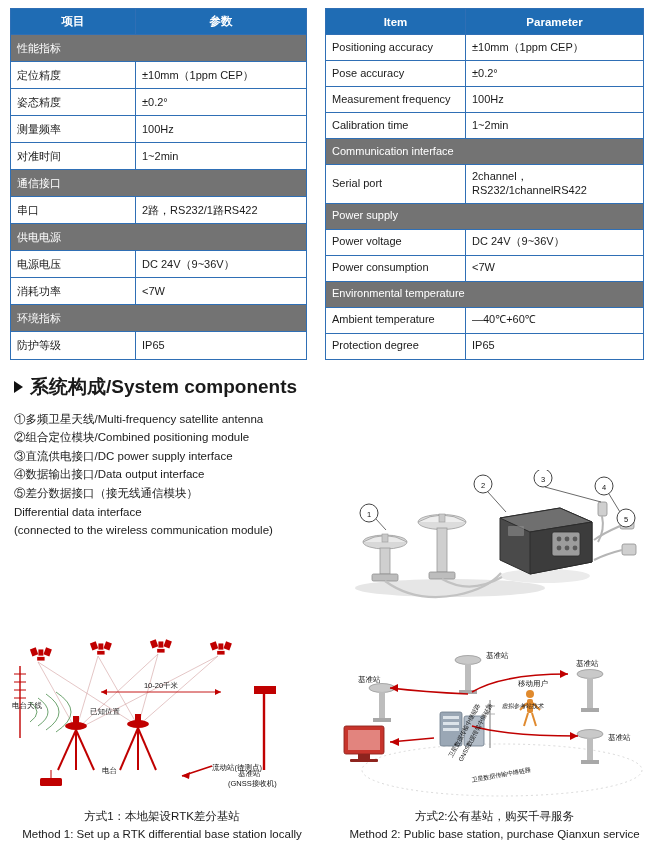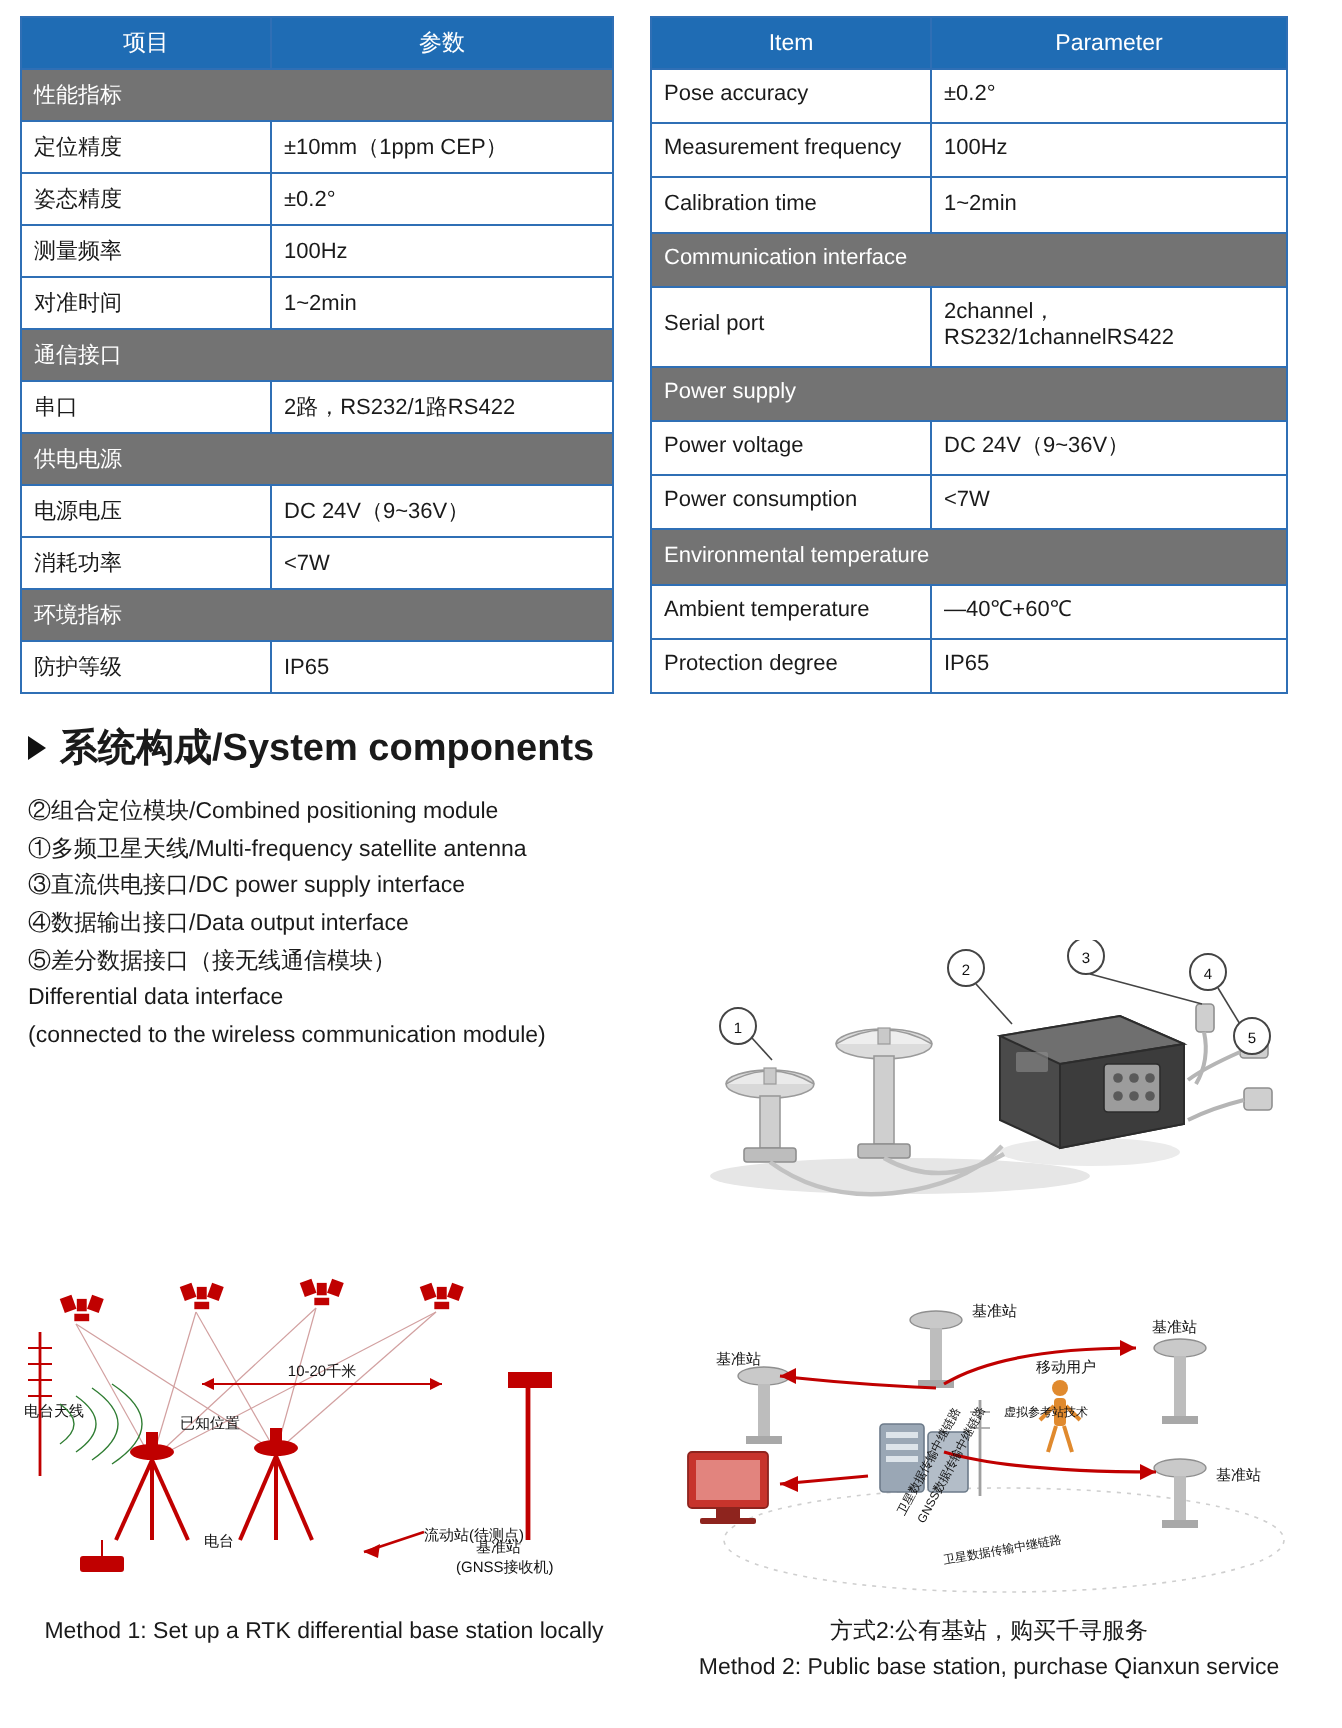--- a/index.html
+++ b/index.html
@@ -28,21 +28,21 @@
     font-size: 11px;
   }
   table.spec td, table.spec th {
     border: 1px solid #2f6fb5;
     padding: 5px 6px;
     vertical-align: middle;
   }
   .spec thead th {
     background: #1f6cb4;
     color: #ffffff;
-    font-weight: normal;
+    font-weight: bold;
     text-align: center;
     height: 24px;
     font-size: 11.5px;
   }
   .section-row td {
     background: #737373;
     color: #ffffff;
     font-size: 11px;
     padding: 4px 6px;
   }
@@ -190,20 +190,24 @@
           <col class="c2">
         </colgroup>
       <thead>
         <tr>
           <th>Item</th>
           <th>Parameter</th>
         </tr>
       </thead>
       <tbody>
         <tr>
+          <td class="label">Positioning  accuracy</td>
+          <td class="value">±10mm（1ppm CEP）</td>
+        </tr>
+        <tr>
           <td class="label">Pose  accuracy</td>
           <td class="value">±0.2°</td>
         </tr>
         <tr>
           <td class="label">Measurement frequency</td>
           <td class="value">100Hz</td>
         </tr>
         <tr>
           <td class="label">Calibration  time</td>
           <td class="value">1~2min</td>
@@ -240,22 +244,22 @@
       </tbody>
     </table>
   </div>
 
   <div class="components">
     <div class="comp-title">
       <span class="tri"></span>
       <span>系统构成/System components</span>
     </div>
     <div class="comp-list">
+      <div>①多频卫星天线/Multi-frequency satellite antenna</div>
       <div>②组合定位模块/Combined positioning module</div>
-      <div>①多频卫星天线/Multi-frequency satellite antenna</div>
       <div>③直流供电接口/DC power supply interface</div>
       <div>④数据输出接口/Data output interface</div>
       <div>⑤差分数据接口（接无线通信模块）</div>
       <div>Differential data interface</div>
       <div>(connected to the wireless communication module)</div>
     </div>
   </div>
 
   <div class="diagram-wrap">
     <svg width="335" height="145" viewBox="0 0 335 145">
@@ -439,20 +443,21 @@
         <g>
           <line x1="176" y1="146" x2="206" y2="136" stroke="#c00000" stroke-width="1.4"></line>
           <polygon points="176,146 184,142 183,149" fill="#c00000"></polygon>
         </g>
         <text x="206" y="140" class="lbl">流动站(待测点)</text>
 
         <text x="232" y="146" class="lbl">基准站</text>
         <text x="222" y="156" class="lbl">(GNSS接收机)</text>
       </svg>
       <div class="caption">
+        <span class="cn">方式1：本地架设RTK差分基站</span>
         <span class="en">Method 1: Set up a RTK differential base station locally</span>
       </div>
     </div>
 
     <div class="fig right">
       <svg width="345" height="175" viewBox="0 0 345 175">
 
         <ellipse cx="180" cy="140" rx="140" ry="26" fill="none" stroke="#cfcfcf" stroke-width="0.8" stroke-dasharray="2 3"></ellipse>
 
         <g>

